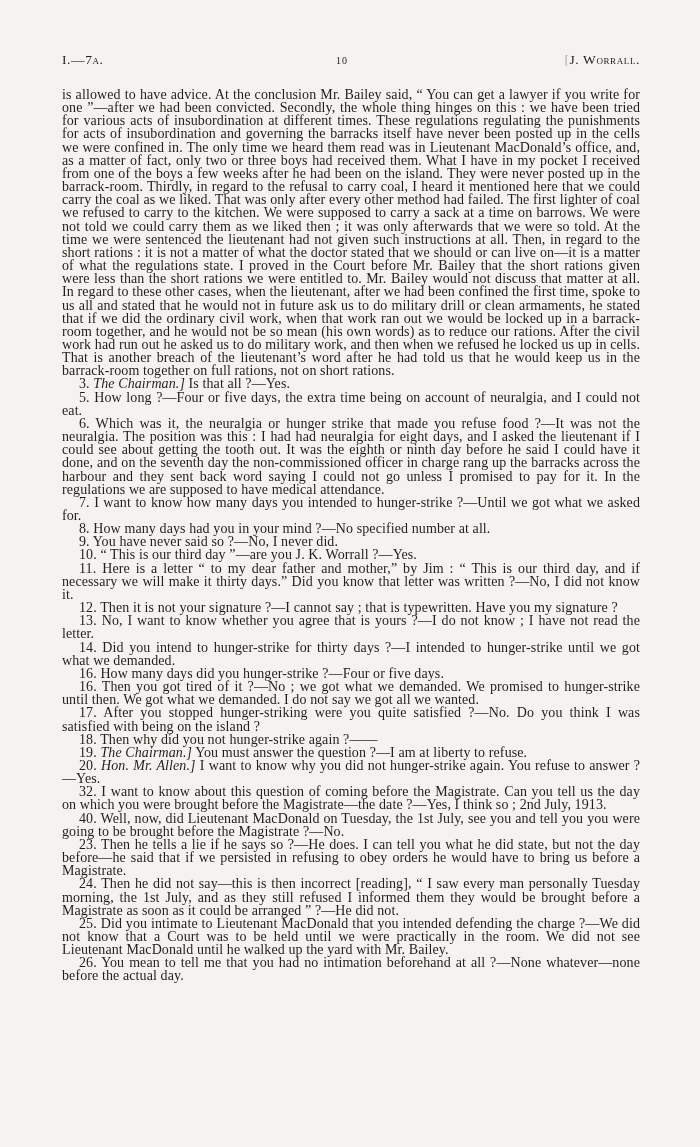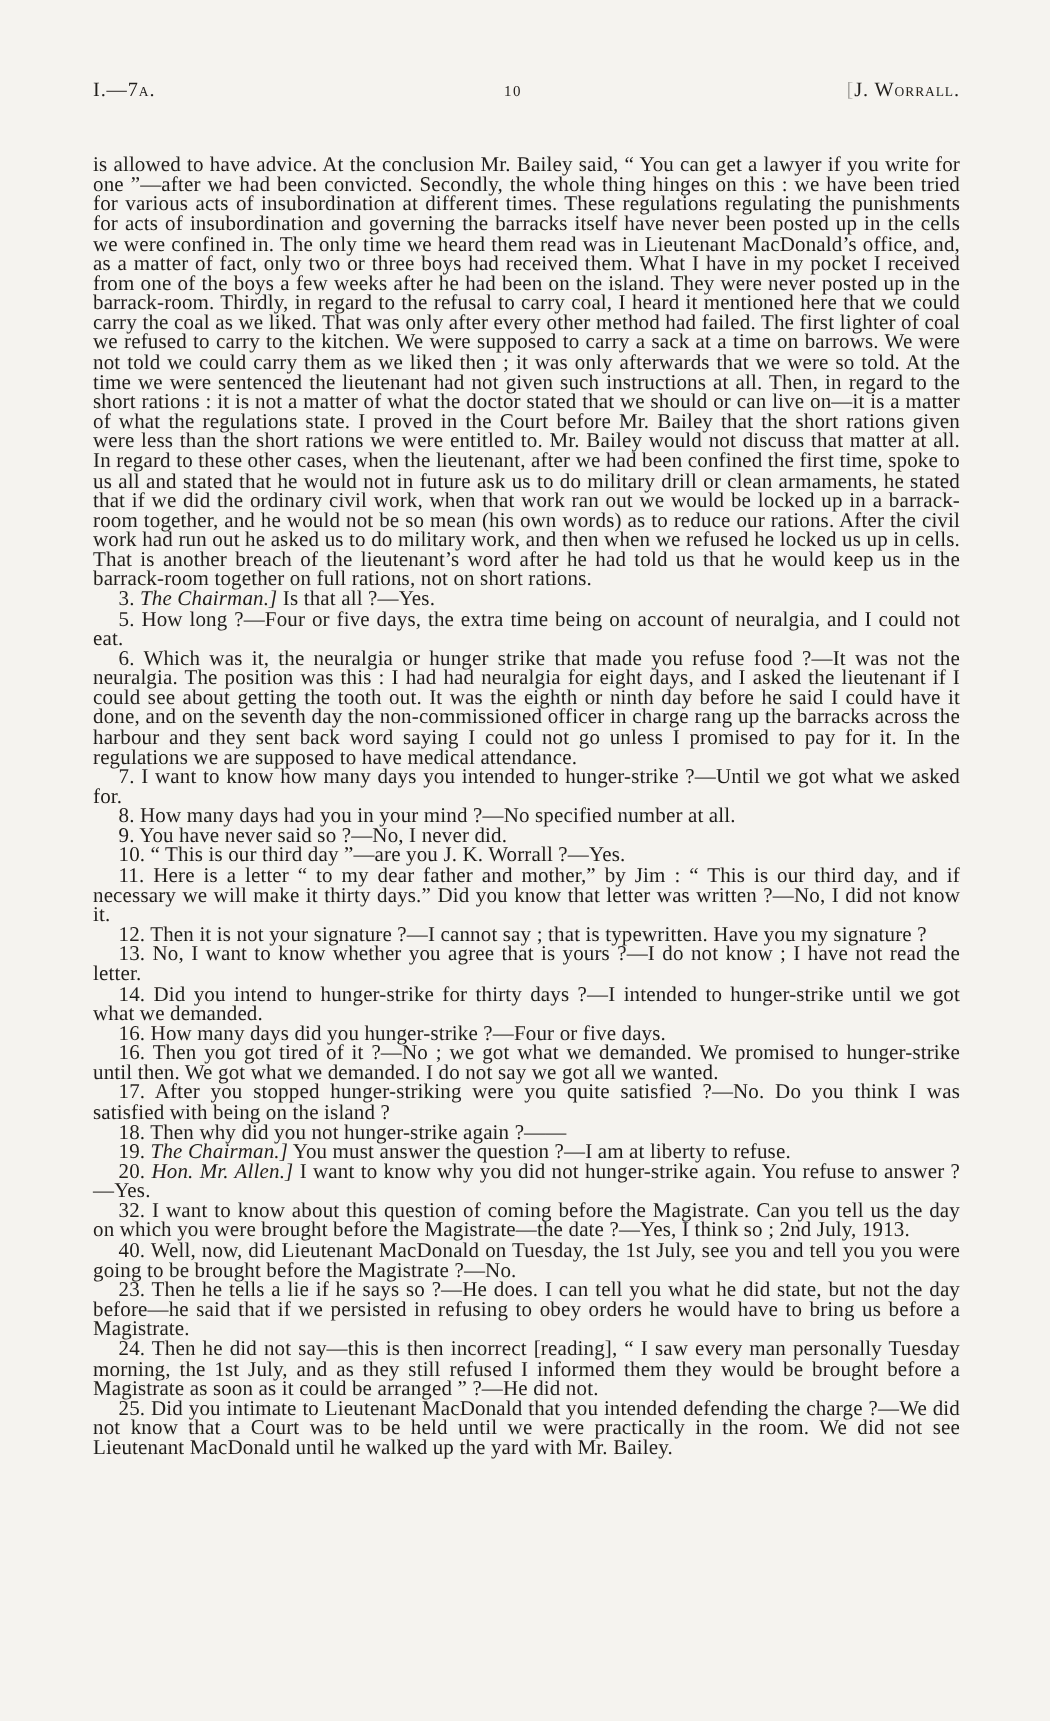--- a/index.html
+++ b/index.html
@@ -14,21 +14,21 @@
     width: 700px; height: 1147px;
     box-sizing: border-box;
     padding: 52px 60px 0 62px;
     position: relative;
   }
   .header {
     display: flex;
     justify-content: space-between;
     align-items: baseline;
     font-size: 13.5px;
-    margin-bottom: 36px;
+    margin-bottom: 20px;
   }
   .h-left, .h-right {
     font-variant: small-caps;
     letter-spacing: 0.6px;
   }
   .h-center {
     font-size: 10px;
     letter-spacing: 1px;
     
     transform: translateX(8px);
@@ -72,15 +72,16 @@
         <p class="qa-item"><span>16. </span><span>Then you got tired of it&nbsp;?—No&nbsp;;  we got what we demanded.  We promised to hunger-strike until then.  We got what we demanded.  I do not say we got all we wanted.</span></p>
         <p class="qa-item"><span>17. </span><span>After you stopped hunger-striking were you quite satisfied&nbsp;?—No.  Do you think I was satisfied with being on the island&nbsp;?</span></p>
         <p class="qa-item"><span>18. </span><span>Then why did you not hunger-strike again&nbsp;?——</span></p>
         <p class="qa-item"><span>19. </span><i>The Chairman.]</i> <span>You must answer the question&nbsp;?—I am at liberty to refuse.</span></p>
         <p class="qa-item"><span>20. </span><i>Hon. Mr. Allen.]</i> <span>I want to know why you did not hunger-strike again.  You refuse to answer&nbsp;?—Yes.</span></p>
         <p class="qa-item"><span>32. </span><span>I want to know about this question of coming before the Magistrate.  Can you tell us the day on which you were brought before the Magistrate—the date&nbsp;?—Yes, I think so&nbsp;;  2nd July, 1913.</span></p>
         <p class="qa-item"><span>40. </span><span>Well, now, did Lieutenant MacDonald on Tuesday, the 1st July, see you and tell you you were going to be brought before the Magistrate&nbsp;?—No.</span></p>
         <p class="qa-item"><span>23. </span><span>Then he tells a lie if he says so&nbsp;?—He does.  I can tell you what he did state, but not the day before—he said that if we persisted in refusing to obey orders he would have to bring us before a Magistrate.</span></p>
         <p class="qa-item"><span>24. </span><span>Then he did not say—this is then incorrect [reading], “ I saw every man personally Tuesday morning, the 1st July, and as they still refused I informed them they would be brought before a Magistrate as soon as it could be arranged ”&nbsp;?—He did not.</span></p>
         <p class="qa-item"><span>25. </span><span>Did you intimate to Lieutenant MacDonald that you intended defending the charge&nbsp;?—We did not know that a Court was to be held until we were practically in the room.  We did not see Lieutenant MacDonald until he walked up the yard with Mr. Bailey.</span></p>
+        <p class="qa-item"><span>26. </span><span>You mean to tell me that you had no intimation beforehand at all&nbsp;?—None whatever—none before the actual day.</span></p>
       </div>
   </div>
 </div>
 
 </body></html>

